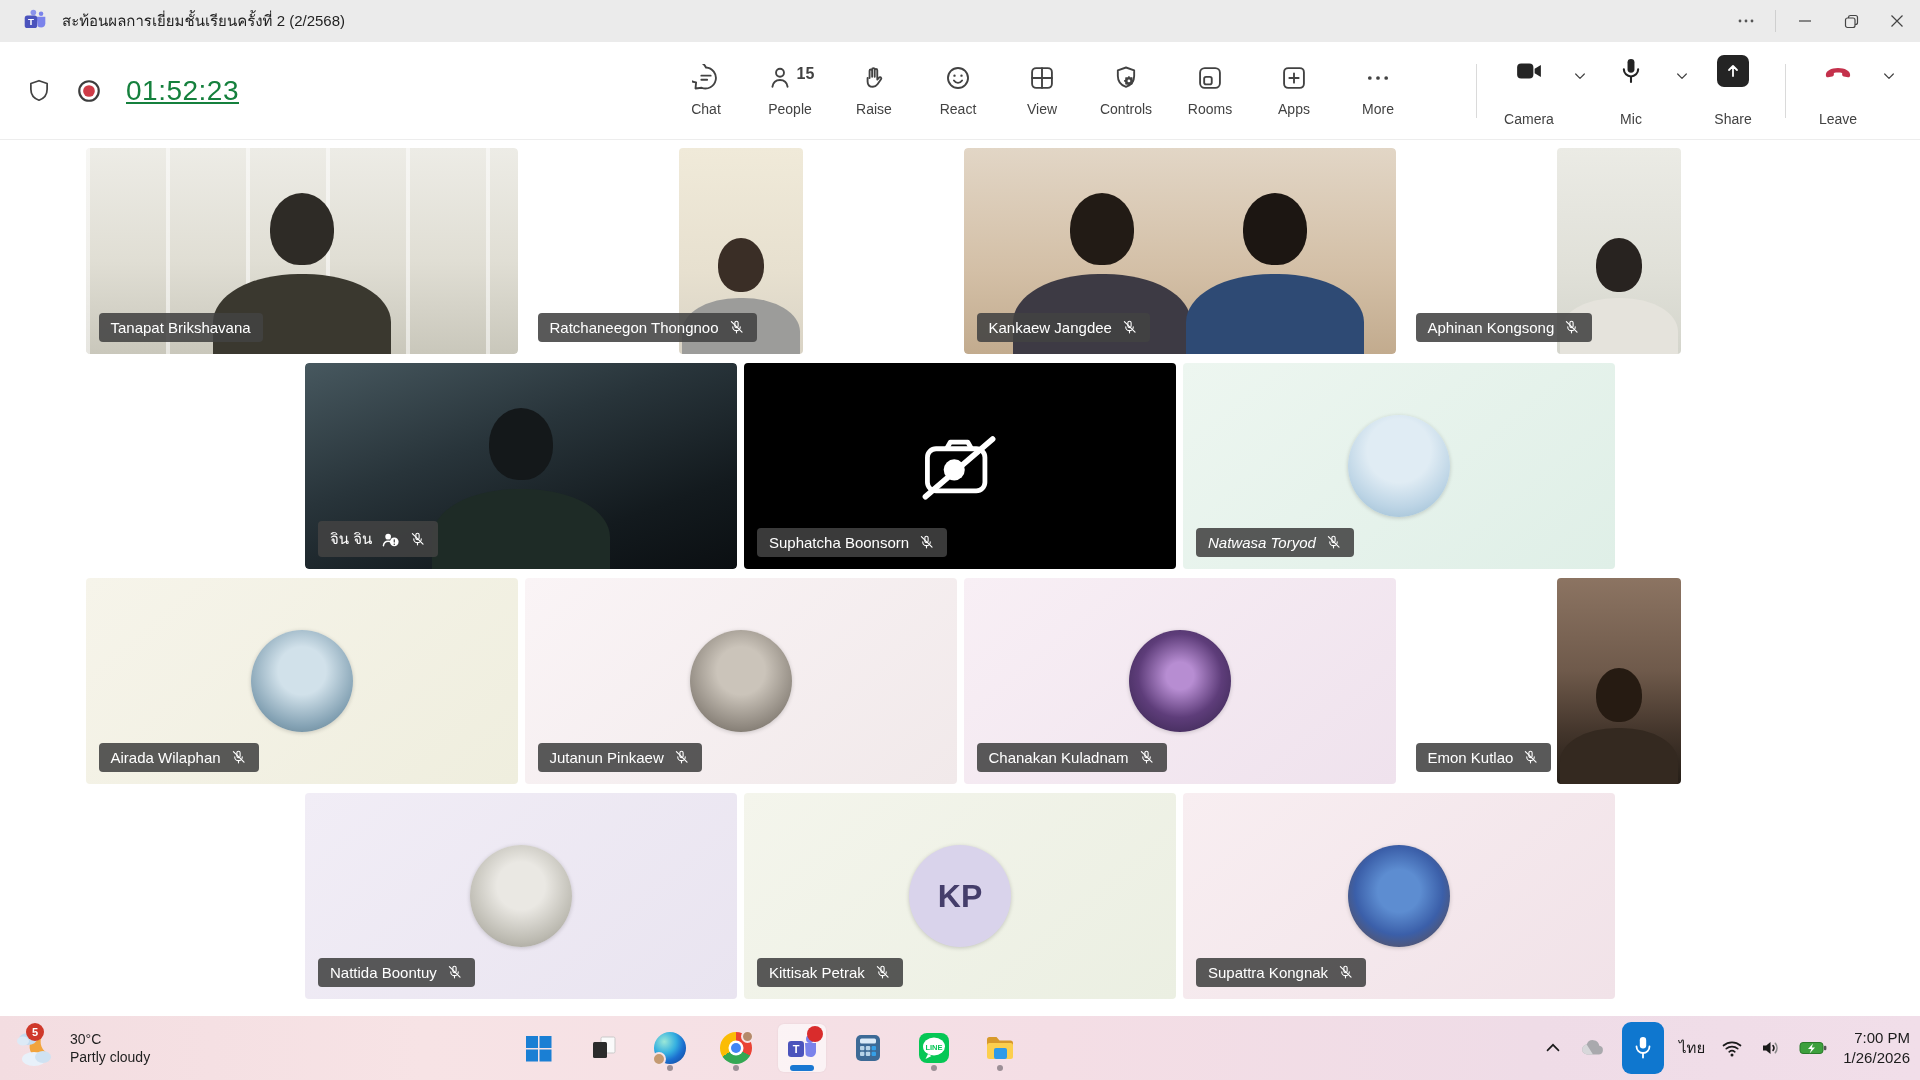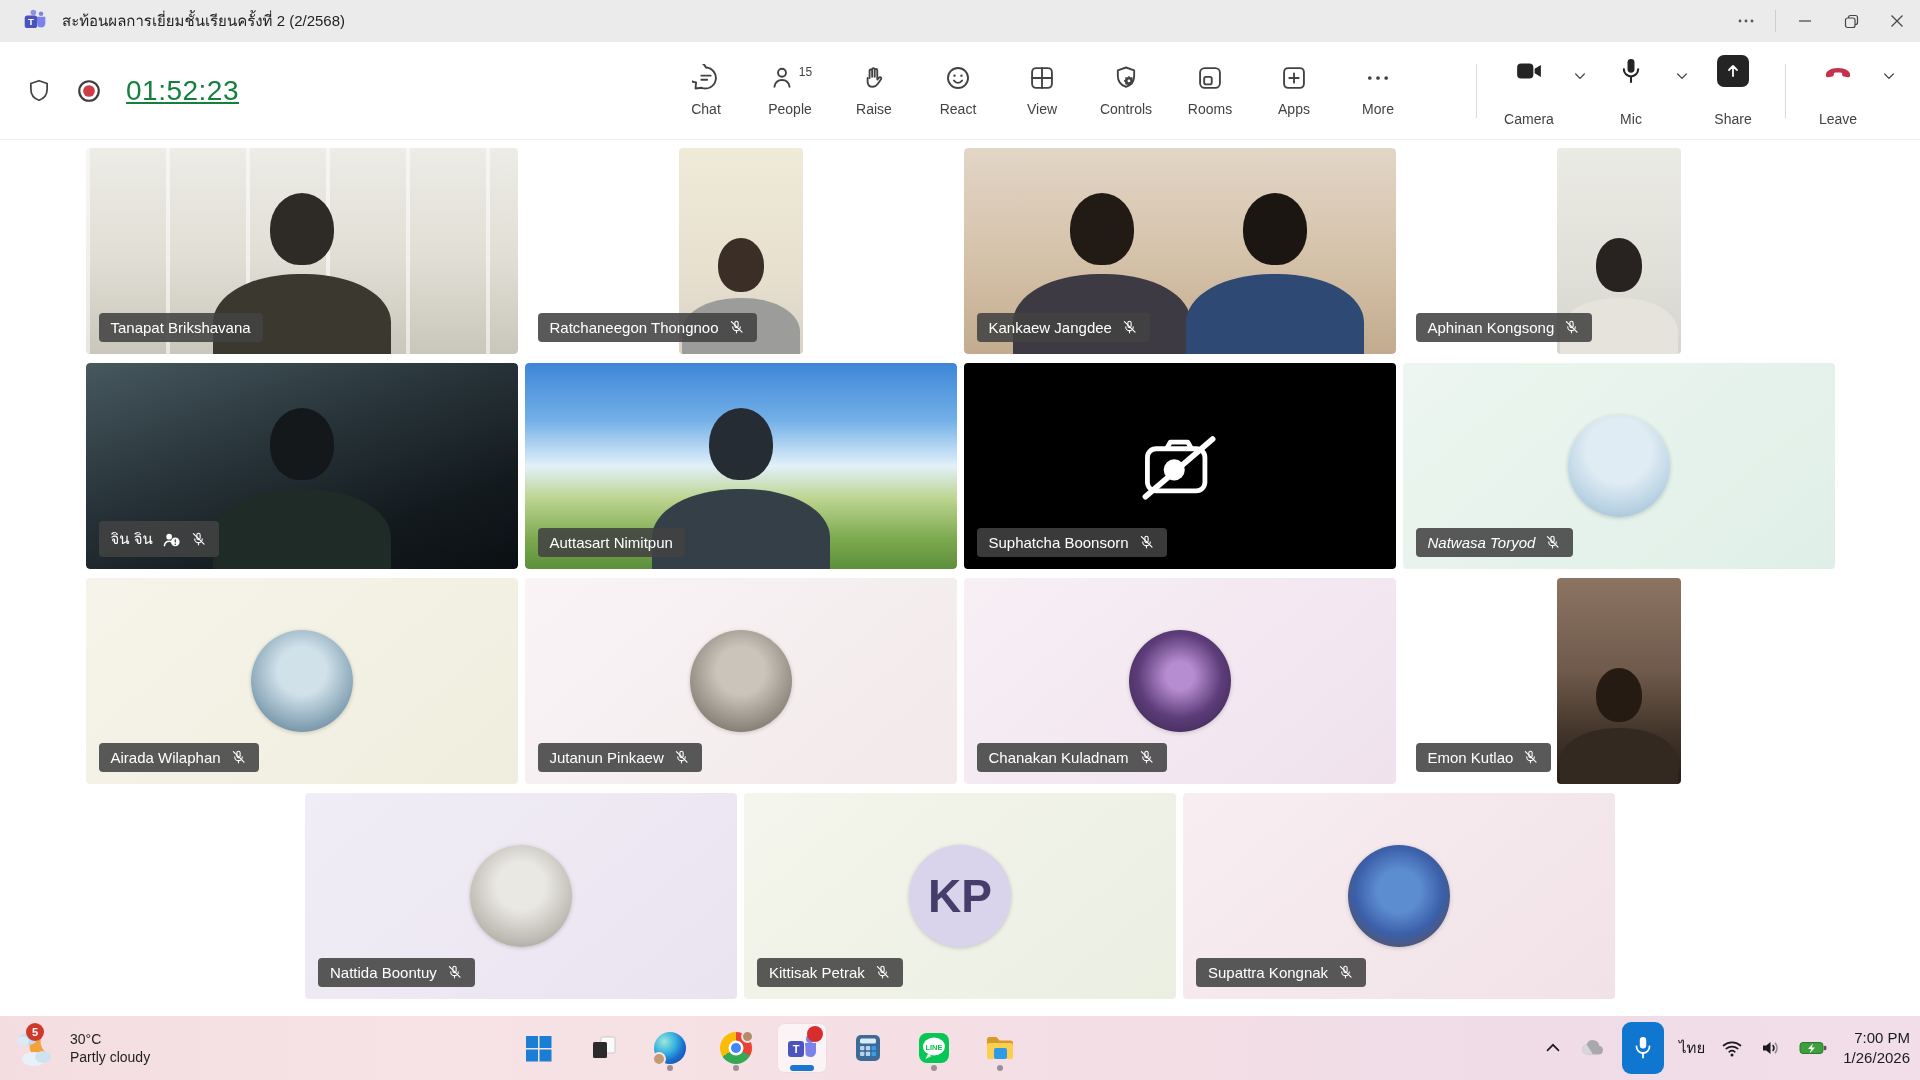--- a/index.html
+++ b/index.html
@@ -15,41 +15,41 @@
   .win-divider { width:1px; height:22px; background:#cfcfcf; margin:0 6px; }
 
   
   .toolbar { height:98px; background:#fff; position:relative; border-bottom:1px solid #ededed; }
   .meeting-status { position:absolute; left:26px; top:0; height:100%; display:flex; align-items:center; gap:24px; }
   .timer { font-size:28px; color:#15803d; letter-spacing:.5px;text-decoration:underline; }
   .toolbar-buttons { position:absolute; left:664px; top:0; height:100%; display:flex; align-items:center; }
   .tbtn { width:84px; display:flex; flex-direction:column; align-items:center; gap:7px; cursor:pointer; }
   .tbtn-icon { height:30px; display:flex; align-items:flex-start; }
   .tbtn-label { font-size:14px; color:#424242; }
-  .people-badge { font-size:12px; font-weight:normal; color:#424242; margin-left:3px; margin-top:1px; }
+  .people-badge { font-size:16px; font-weight:bold; color:#424242; margin-left:3px; margin-top:1px; }
   .device-area { position:absolute; right:0; top:0; height:100%; display:flex; align-items:center; padding-right:16px; }
   .v-divider { width:1px; height:54px; background:#dadada; margin:0 16px; }
   .devbtn { width:72px; display:flex; flex-direction:column; align-items:center; gap:24px; cursor:pointer; }
   .dev-icon { height:32px; display:flex; align-items:center; }
   .dev-label { font-size:14px; color:#424242; }
   .chev { width:30px; display:flex; justify-content:center; align-self:flex-start; margin-top:26px; cursor:pointer; }
   .share-box { width:32px; height:32px; border-radius:7px; background:#242424; display:flex; align-items:center; justify-content:center; }
 
   
   .stage { position:absolute; top:141px; bottom:64px; left:0; right:0; background:#fff;
     display:flex; flex-direction:column; align-items:center; padding-top:7px; gap:9px; }
   .vrow { display:flex; gap:7px; height:206px; justify-content:center; }
   .tile { width:432px; height:206px; position:relative; border-radius:4px; }
   .tile-video { overflow:hidden; }
   .vid { position:absolute; inset:0; border-radius:4px; overflow:hidden; }
   .pvid { width:124px; left:50%; transform:translateX(-50%); }
   .tile-off { background:#000; display:flex; align-items:center; justify-content:center; }
   .avatar-circle { width:102px; height:102px; border-radius:50%; position:absolute; left:50%; top:50%;
     transform:translate(-50%,-50%); box-shadow:0 1px 4px rgba(0,0,0,.18); display:flex; align-items:center; justify-content:center; }
-  .initials-txt { font-size:46px; font-weight:bold; color:#453e6b; }
+  .initials-txt { font-size:32px; font-weight:bold; color:#453e6b; }
 
   .person { position:absolute; bottom:0; left:50%; transform:translateX(-50%); width:180px; height:165px; pointer-events:none; }
   .person::before { content:""; position:absolute; left:50%; top:4px; transform:translateX(-50%);
     width:64px; height:72px; border-radius:50% 50% 46% 46%; background:var(--hair,#4a3b30); }
   .person::after { content:""; position:absolute; left:50%; bottom:-20px; transform:translateX(-50%);
     width:178px; height:100px; border-radius:48% 48% 0 0; background:var(--body,#555); }
   .person2 { display:none; }
   .person-sm { width:120px; height:120px; }
   .person-sm::before { width:46px; height:54px; }
   .person-sm::after { width:118px; height:70px; bottom:-14px; }
@@ -437,29 +437,20 @@
     <span>
             <svg width="17" height="17" viewBox="0 0 20 20">
               <rect x="8.1" y="2.6" width="3.8" height="7.6" rx="1.9" fill="none" stroke="#fff" stroke-width="1.3"></rect>
               <path d="M5.6 9.3a4.4 4.4 0 0 0 8.8 0" fill="none" stroke="#fff" stroke-width="1.3" stroke-linecap="round"></path>
               <path d="M10 13.7v2.6" stroke="#fff" stroke-width="1.3" stroke-linecap="round"></path>
               <path d="M4 3l12.5 12.5" stroke="#fff" stroke-width="1.4" stroke-linecap="round"></path>
             </svg>
           </span>
   </div>
       </div>
-      <div class="tile tile-video p6">
-        <div class="vid">
-          <div class="person"></div>
-        </div>
-        <div class="nametag">
-    <span>Auttasart Nimitpun</span>
-
-  </div>
-      </div>
       <div class="tile tile-off p7">
         <span>
           <svg width="92" height="70" viewBox="0 0 96 72">
             <path d="M34 18l4-7h18l4 7" fill="none" stroke="#fff" stroke-width="5" stroke-linejoin="round"></path>
             <rect x="14" y="18" width="60" height="44" rx="9" fill="none" stroke="#fff" stroke-width="5"></rect>
             <circle cx="42" cy="40" r="11" fill="#fff"></circle>
             <path d="M12 68L82 8" stroke="#fff" stroke-width="6" stroke-linecap="round"></path>
           </svg>
         </span>
         <div class="nametag">

